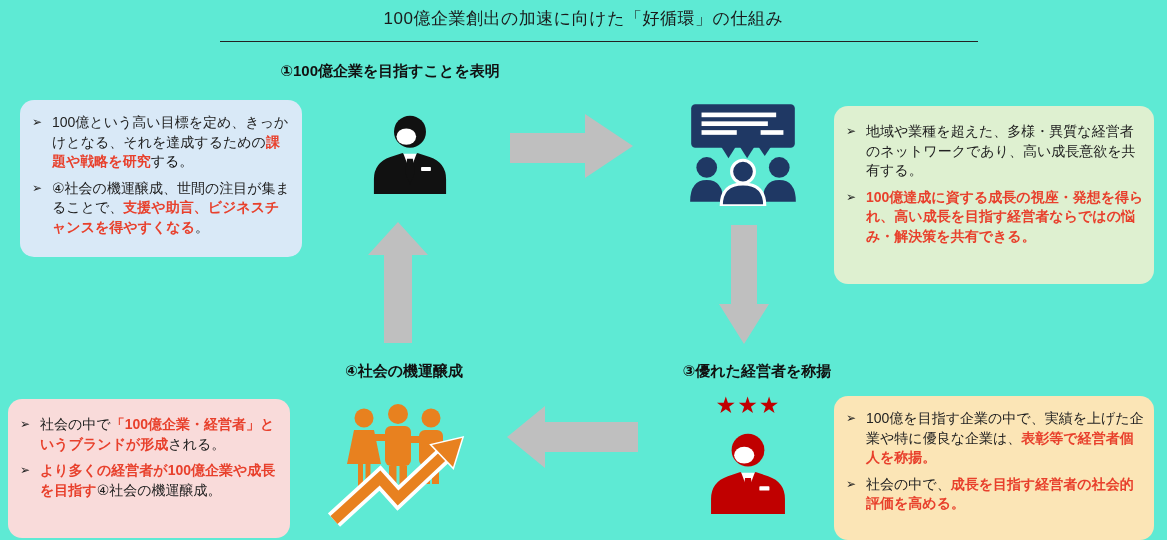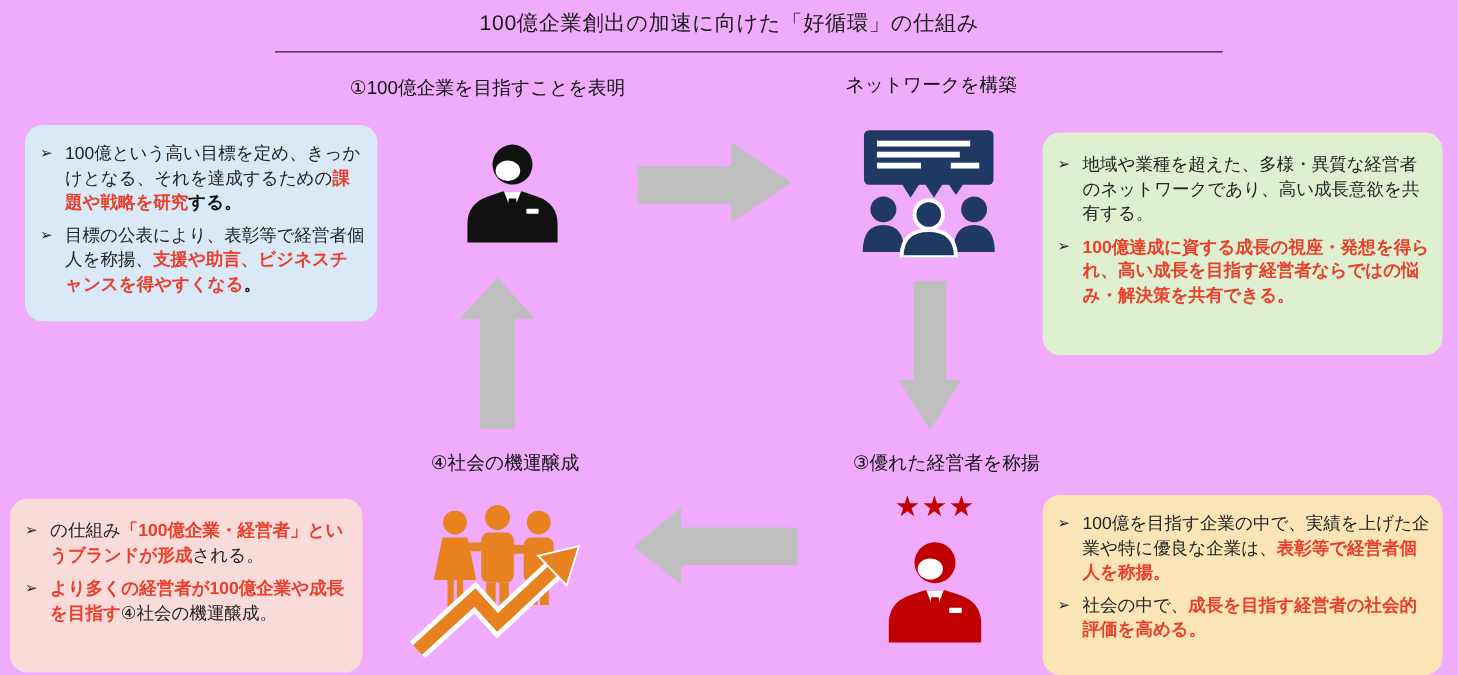--- a/index.html
+++ b/index.html
@@ -1,31 +1,31 @@
 <!DOCTYPE html>
 <html style="--box-blue: #d9e9f7; --box-green: #def0d0; --box-yellow: #fbe5b6; --box-pink: #f9dbda; --arrow-gray: #bfbfbf; --navy: #1f3864; --dark-red: #c00000; --orange: #e8811f; --red-text: #e8402c; --text-black: #1a1a1a;"><head>
 <meta charset="utf-8">
 <style>
   * { margin:0; padding:0; box-sizing:border-box; }
   html,body { background:#fff; }
   body { font-family:"Liberation Sans","DejaVu Sans",sans-serif; }
   .stage {
-    position:relative; width:1167px; height:540px; background:#f0abfc;
+    position:relative; width:1167px; height:540px; background:#5eead4;
     overflow:hidden; color:var(--text-black,#1a1a1a);
   }
   .title {
     position:absolute; top:7px; left:0; width:100%; text-align:center;
     font-size:17px; font-weight:500; letter-spacing:.5px;
   }
   .title-rule {
     position:absolute; top:41px; left:220px; width:758px; height:0;
     border-top:1.6px solid #222;
   }
   .step-label {
-    position:absolute; text-align:center; font-weight:normal; font-size:15px;
+    position:absolute; text-align:center; font-weight:bold; font-size:15px;
     line-height:21px; color:#111;
   }
   .lbl-step1 { left:240px; top:60px;  width:300px; }
   .lbl-step2 { left:595px; top:58px;  width:300px; }
   .lbl-step3 { left:607px; top:360px; width:300px; }
   .lbl-step4 { left:254px; top:360px; width:300px; }
 
   .box {
     position:absolute; border-radius:14px; padding:13px 10px 10px 12px;
     display:flex; flex-direction:column; gap:7px;
@@ -33,21 +33,21 @@
   .box-announce { left:20px;  top:100px; width:282px; height:157px; background:var(--box-blue); }
   .box-network  { left:834px; top:106px; width:320px; height:178px; background:var(--box-green); padding-top:16px; }
   .box-momentum { left:8px;   top:399px; width:282px; height:139px; background:var(--box-pink); padding-top:16px; }
   .box-award    { left:834px; top:396px; width:320px; height:144px; background:var(--box-yellow); }
 
   .bullet { display:flex; align-items:flex-start; font-size:14px; line-height:19.5px; }
   .marker { flex:0 0 20px; font-size:12px; line-height:19.5px; color:#222; }
   .btext  { flex:1; }
   .seg-n { color:#222; }
   .seg-r { color:var(--red-text); font-weight:bold; }
-  .seg-b { color:#111; font-weight:bold; }
+  .seg-b { color:#111; font-weight:normal; }
 
   .icon-abs { position:absolute; }
   .ic-businessman { left:369px; top:102px; width:82px;  height:102px; }
   .ic-network     { left:686px; top:102px; width:114px; height:104px; }
   .ic-award       { left:700px; top:392px; width:96px;  height:148px; text-align:center; }
   .ic-growth      { left:328px; top:398px; width:142px; height:136px; }
   .stars { font-size:23px; line-height:26px; color:var(--dark-red); letter-spacing:1px; }
   .award-person { width:84px; height:104px; margin:2px auto 0; display:block; }
 
   .arrows { position:absolute; left:0; top:0; width:1167px; height:540px; pointer-events:none; }
@@ -55,33 +55,32 @@
 </head>
 <body>
 
 <div class="stage">
 
   <div class="title">100億企業創出の加速に向けた「好循環」の仕組み</div>
   <div class="title-rule"></div>
 
   <div class="step-label lbl-step1">①100億企業を目指すことを表明</div>
   <div class="step-label lbl-step2">
-    <div>ネットワークを構築</div>
   </div>
   <div class="step-label lbl-step4">④社会の機運醸成</div>
   <div class="step-label lbl-step3">③優れた経営者を称揚</div>
 
   <div class="box box-announce">
       <div class="bullet">
         <span class="marker">➢</span>
         <span class="btext"><span class="seg-n">100億という高い目標を定め、きっかけとなる、それを達成するための</span><span class="seg-r">課題や戦略を研究</span><span class="seg-b">する。</span></span>
       </div>
       <div class="bullet">
         <span class="marker">➢</span>
-        <span class="btext"><span class="seg-n">目標の公表により、表彰等で経営者個人を称揚、</span><span class="seg-r">支援や助言、ビジネスチャンスを得やすくなる</span><span class="seg-b">。</span></span>
+        <span class="btext"><span class="seg-n">④社会の機運醸成、世間の注目が集まることで、</span><span class="seg-r">支援や助言、ビジネスチャンスを得やすくなる</span><span class="seg-b">。</span></span>
       </div>
     </div>
   <div class="box box-network">
       <div class="bullet">
         <span class="marker">➢</span>
         <span class="btext"><span class="seg-n">地域や業種を超えた、多様・異質な経営者のネットワークであり、高い成長意欲を共有する。</span></span>
       </div>
       <div class="bullet">
         <span class="marker">➢</span>
         <span class="btext"><span class="seg-r">100億達成に資する成長の視座・発想を得られ、高い成長を目指す経営者ならではの悩み・解決策を共有できる。</span></span>
@@ -93,21 +92,21 @@
         <span class="btext"><span class="seg-n">100億を目指す企業の中で、実績を上げた企業や特に優良な企業は、</span><span class="seg-r">表彰等で経営者個人を称揚。</span></span>
       </div>
       <div class="bullet">
         <span class="marker">➢</span>
         <span class="btext"><span class="seg-n">社会の中で、</span><span class="seg-r">成長を目指す経営者の社会的評価を高める。</span></span>
       </div>
     </div>
   <div class="box box-momentum">
       <div class="bullet">
         <span class="marker">➢</span>
-        <span class="btext"><span class="seg-n">の仕組み</span><span class="seg-r">「100億企業・経営者」というブランドが形成</span><span class="seg-n">される。</span></span>
+        <span class="btext"><span class="seg-n">社会の中で</span><span class="seg-r">「100億企業・経営者」というブランドが形成</span><span class="seg-n">される。</span></span>
       </div>
       <div class="bullet">
         <span class="marker">➢</span>
         <span class="btext"><span class="seg-r">より多くの経営者が100億企業や成長を目指す</span><span class="seg-n">④社会の機運醸成。</span></span>
       </div>
     </div>
 
   <svg class="arrows" viewBox="0 0 1167 540">
     <polygon style="fill:var(--arrow-gray)" points="510,133 585,133 585,114 633,146 585,178 585,163 510,163"></polygon>
     <polygon style="fill:var(--arrow-gray)" points="731,225 757,225 757,304 769,304 744,344 719,304 731,304"></polygon>

